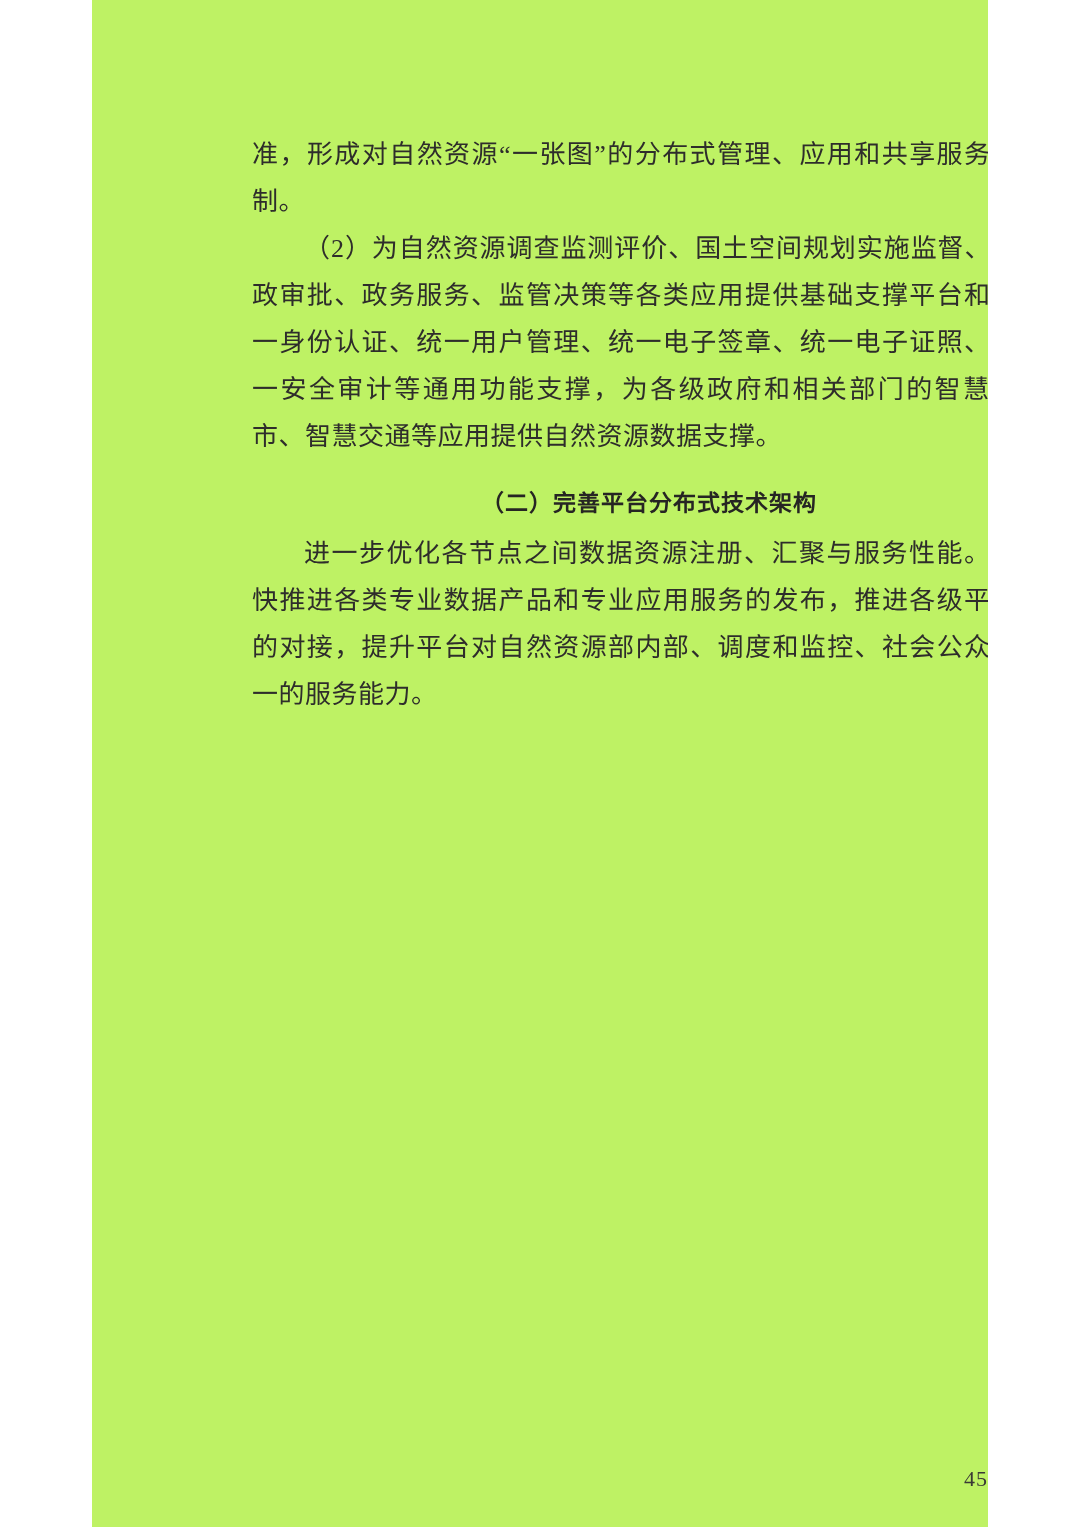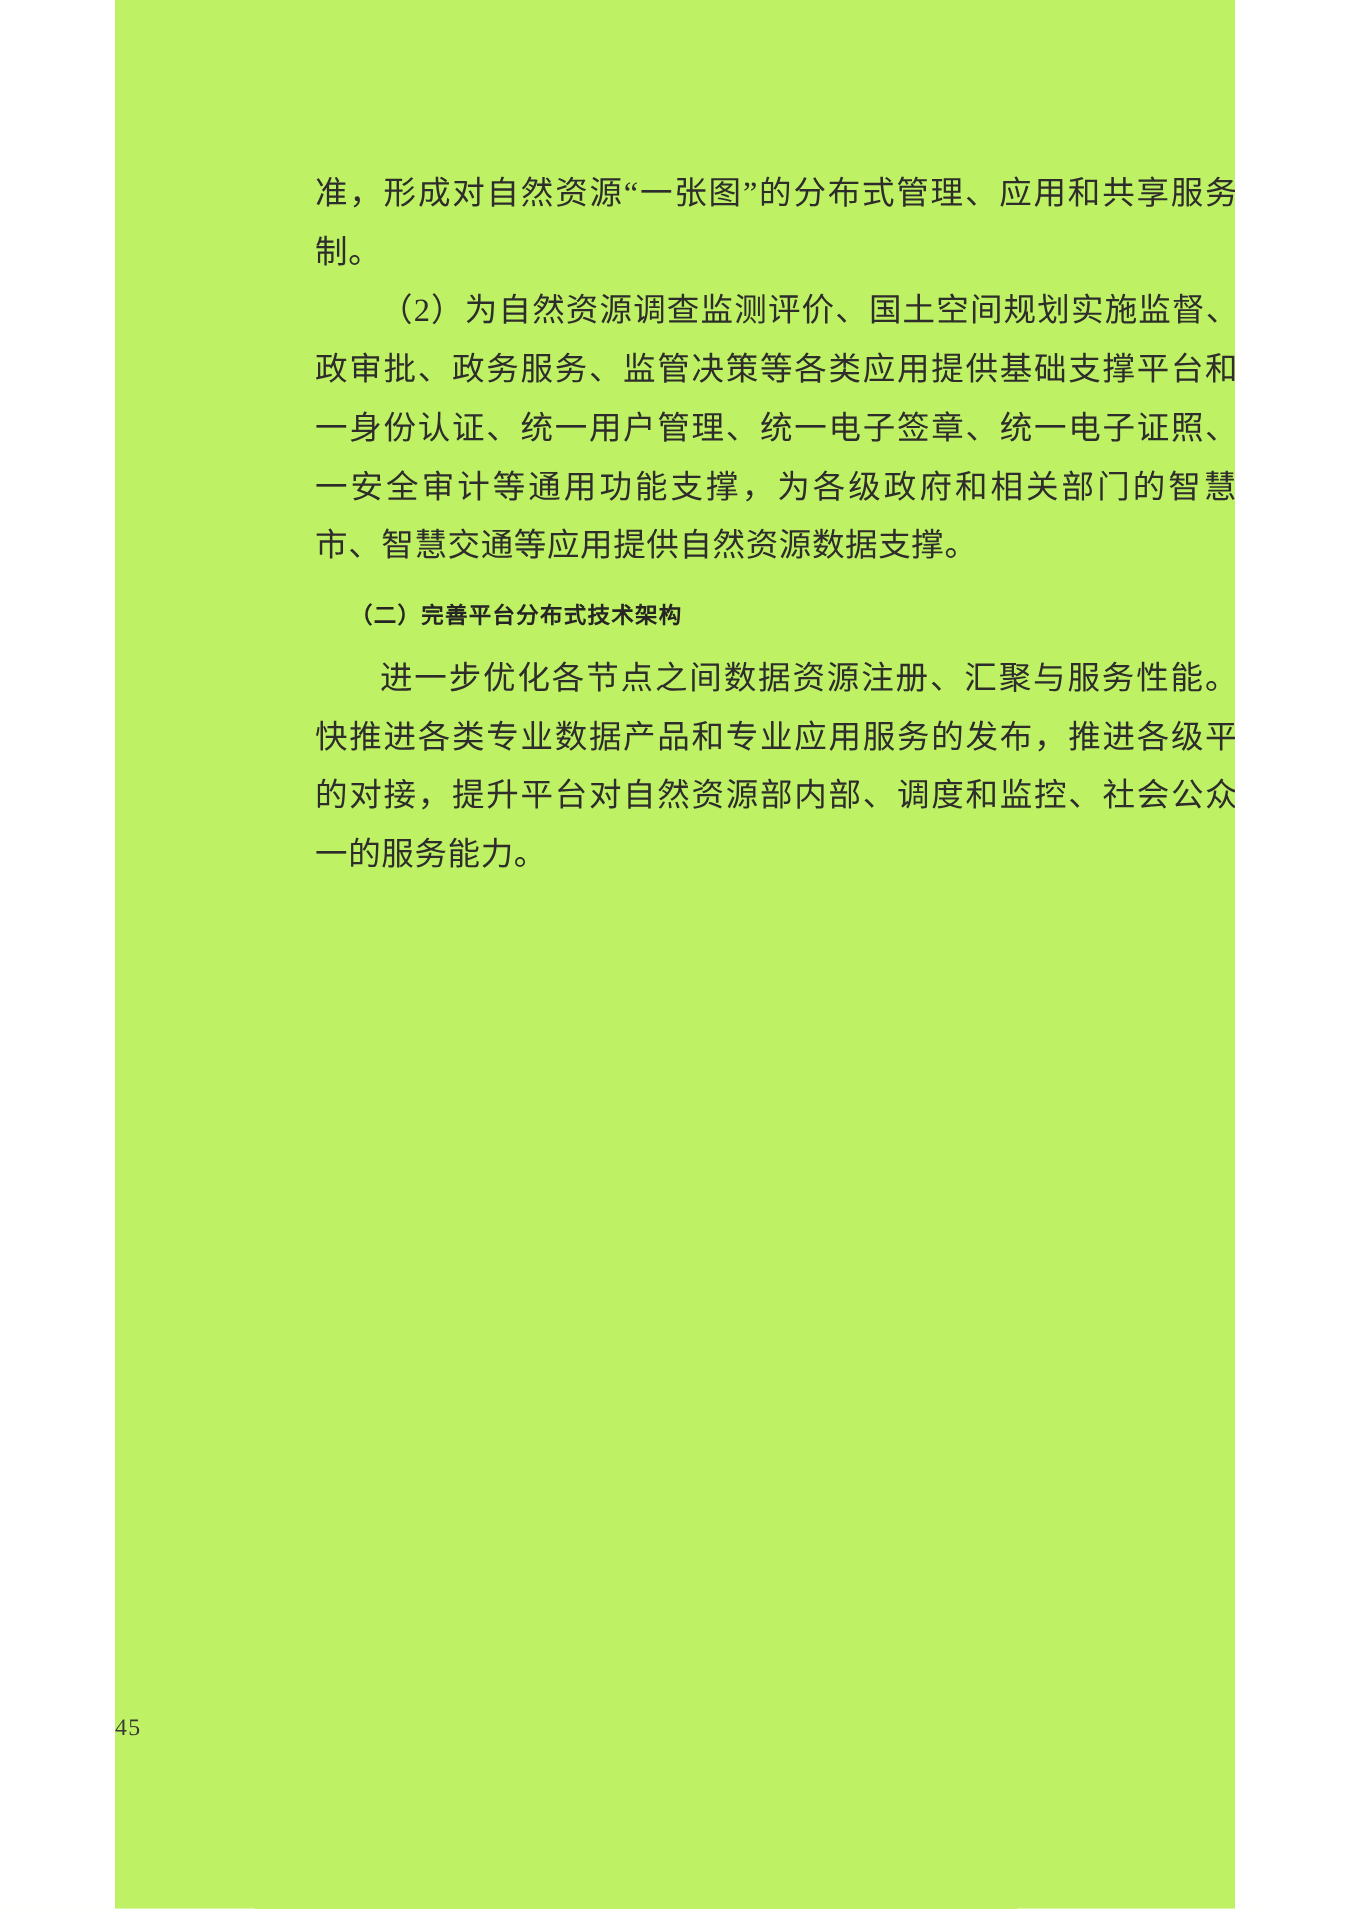--- a/index.html
+++ b/index.html
@@ -30,38 +30,38 @@
   }
   .para {
     margin: 0;
     text-align: justify;
     text-align-last: left;
   }
   .para.indent {
     text-indent: 2em;
   }
   .section-heading {
-    margin: 9px 0 3px 0;
+    margin: 20px 0 3px 0;
     padding-left: 28px;
     font-family: "Liberation Sans", "DejaVu Sans", sans-serif;
     font-weight: 700;
-    font-size: 18px;
+    font-size: 23px;
     line-height: 47px;
     color: #262523;
     letter-spacing: 1px;
-    text-align: left;
+    text-align: center;
     text-indent: 0;
   }
   .page-footer {
     position: absolute;
     left: 0;
-    top: 1370px;
+    top: 1466px;
     width: 100%;
-    text-align: left;
-    font-size: 19px;
+    text-align: right;
+    font-size: 22px;
     line-height: 26px;
     color: #3a3936;
     letter-spacing: 1px;
   }
 </style>
 </head>
 <body>
 
 <div class="page">
   <div class="page-body">

